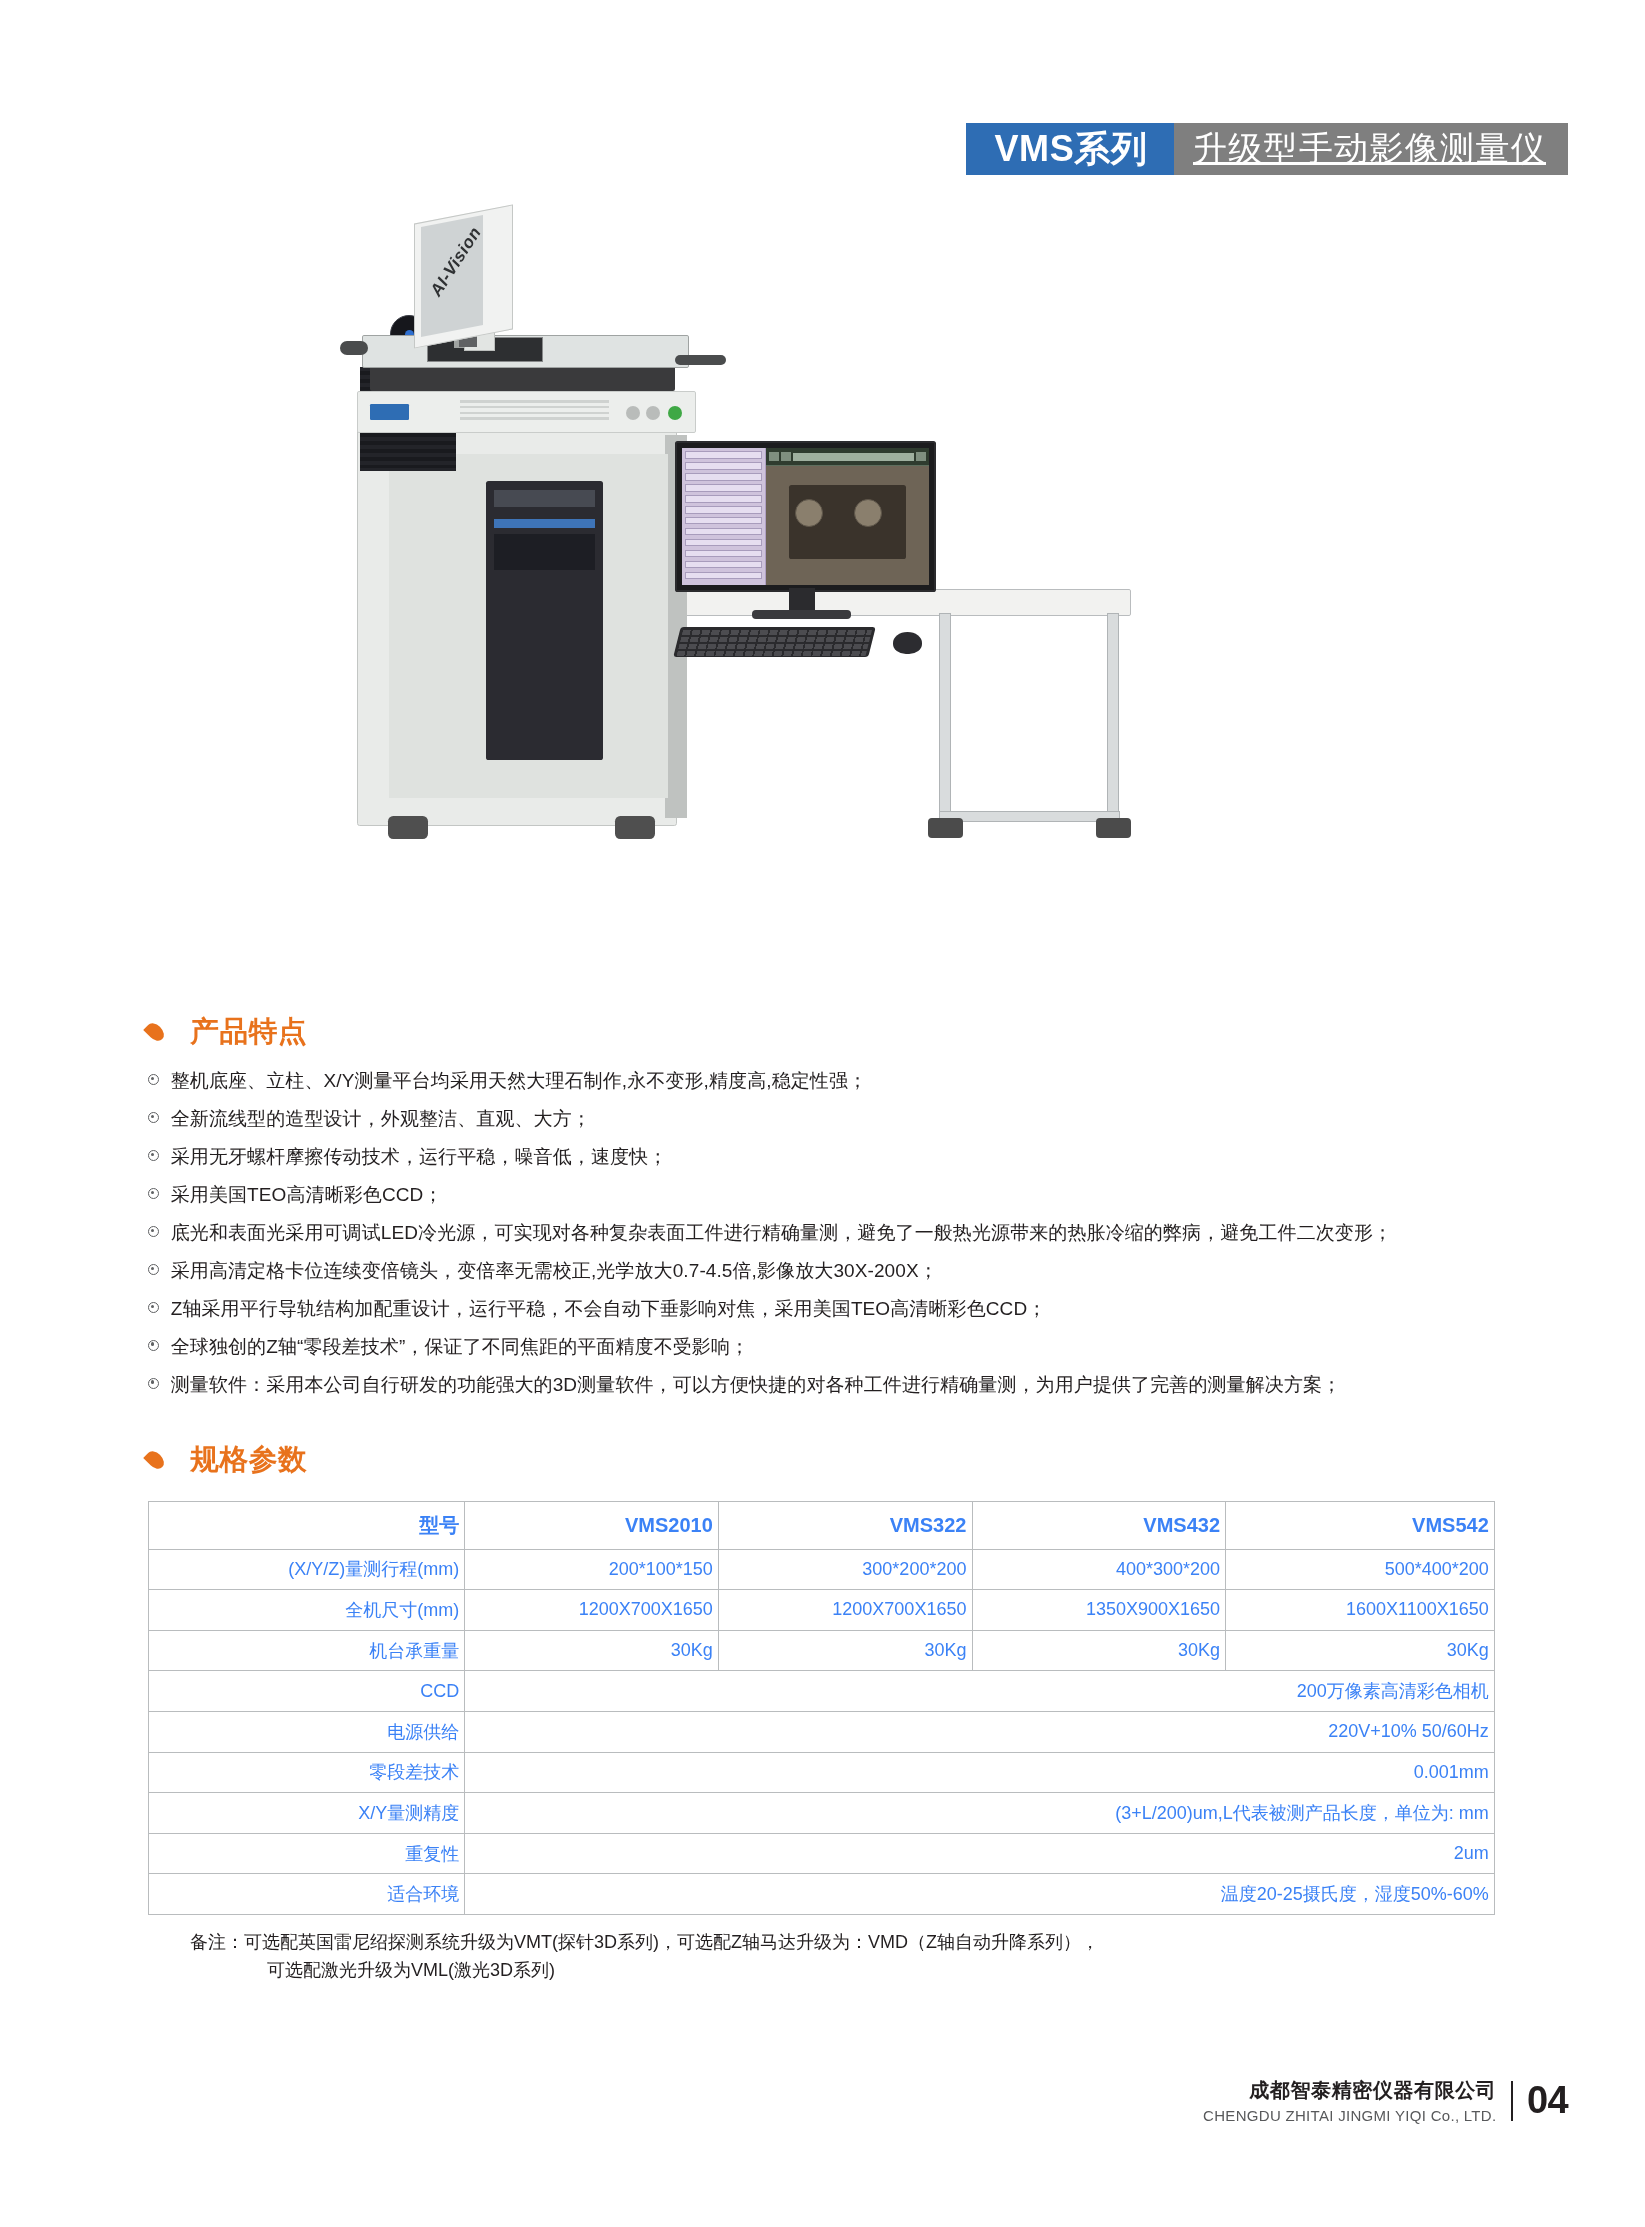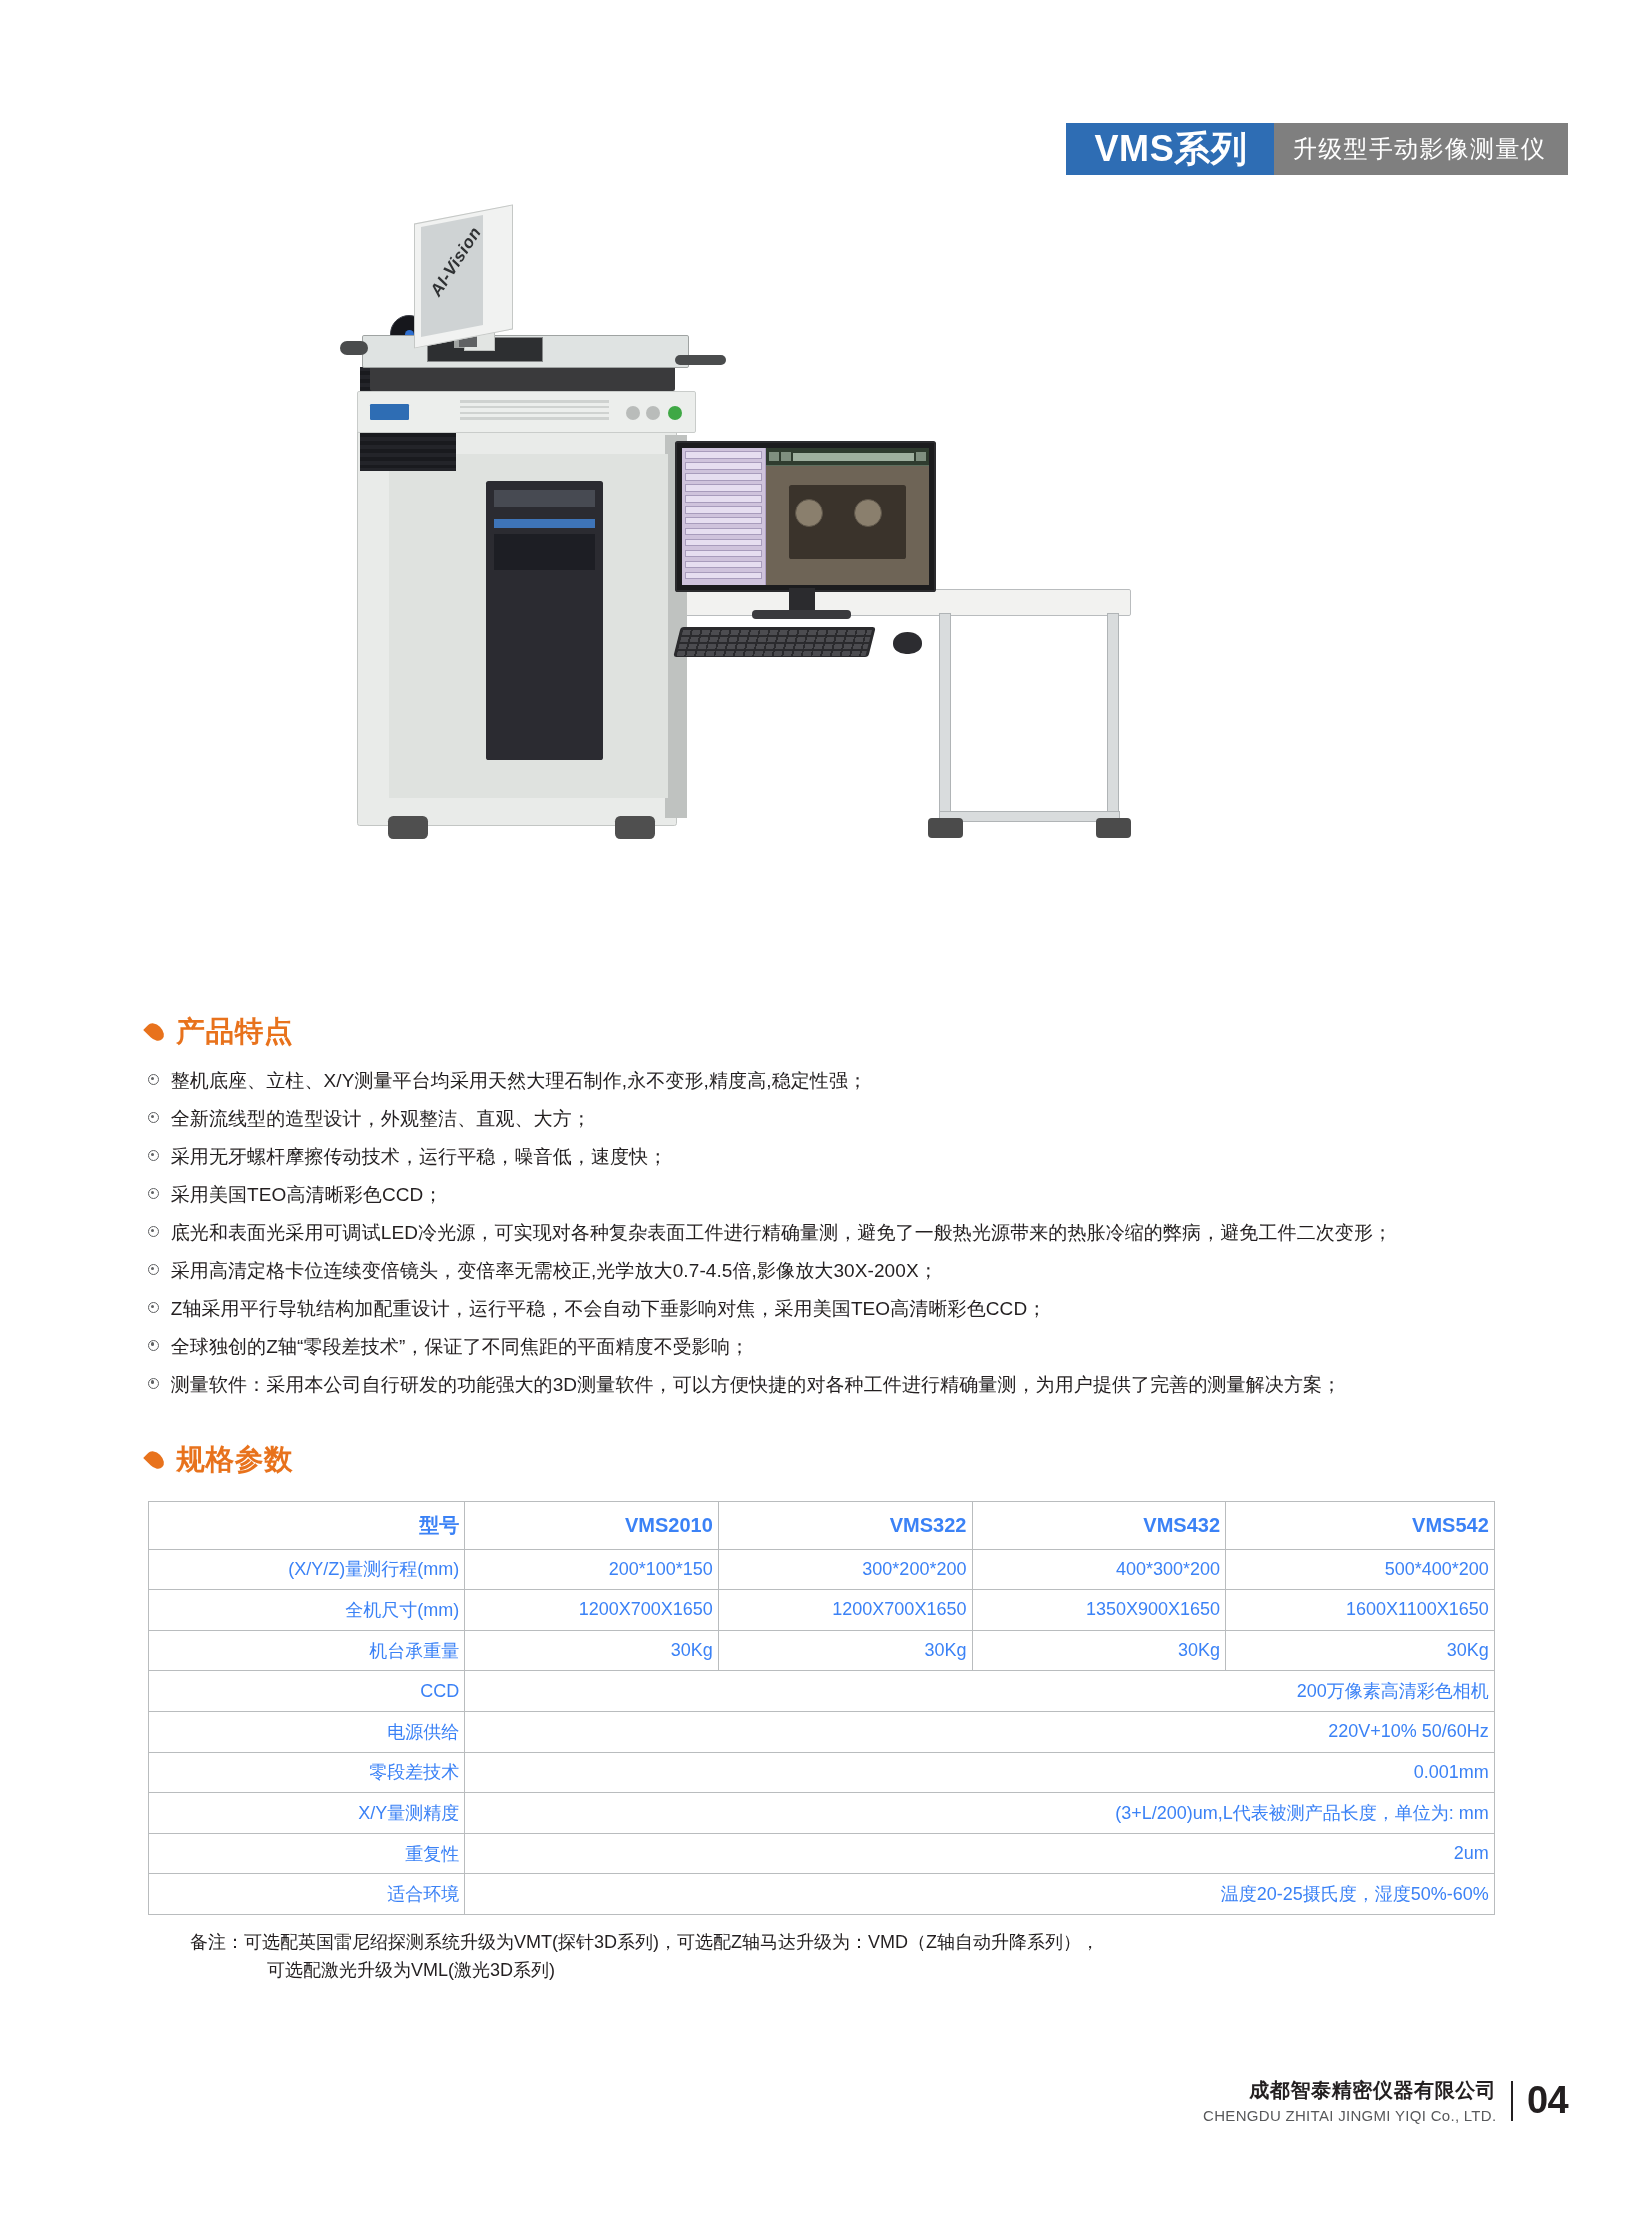--- a/index.html
+++ b/index.html
@@ -32,25 +32,26 @@
     font-weight: bold;
     letter-spacing: 0.6px;
     padding: 0 26px 0 28.6px;
     display: flex;
     align-items: center;
     font-family: "Liberation Sans", "DejaVu Sans", sans-serif;
   }
   .banner-gray {
     background: #7f7f7f;
     color: #ffffff;
-    font-size: 24px;
+    font-size: 34px;
     letter-spacing: 1.3px;
     padding: 0 22px 0 19.5px;
     display: flex;
     align-items: center;
+    text-decoration: underline;
   }
 
   
   .product-image {
     position: absolute;
     left: 350px;
     top: 214px;
     width: 857px;
     height: 746px;
   }
@@ -498,21 +499,21 @@
   }
 
   
   .section {
     position: absolute;
     left: 148px;
   }
   .sec-title {
     display: flex;
     align-items: center;
-    gap: 14px;
+    gap: 28px;
     font-size: 28.6px;
     font-weight: bold;
     color: #e8721c;
     letter-spacing: 0.6px;
   }
   .drop-icon {
     width: 14.3px;
     height: 19.5px;
     background: #e8721c;
     border-radius: 0 50% 50% 50%;

